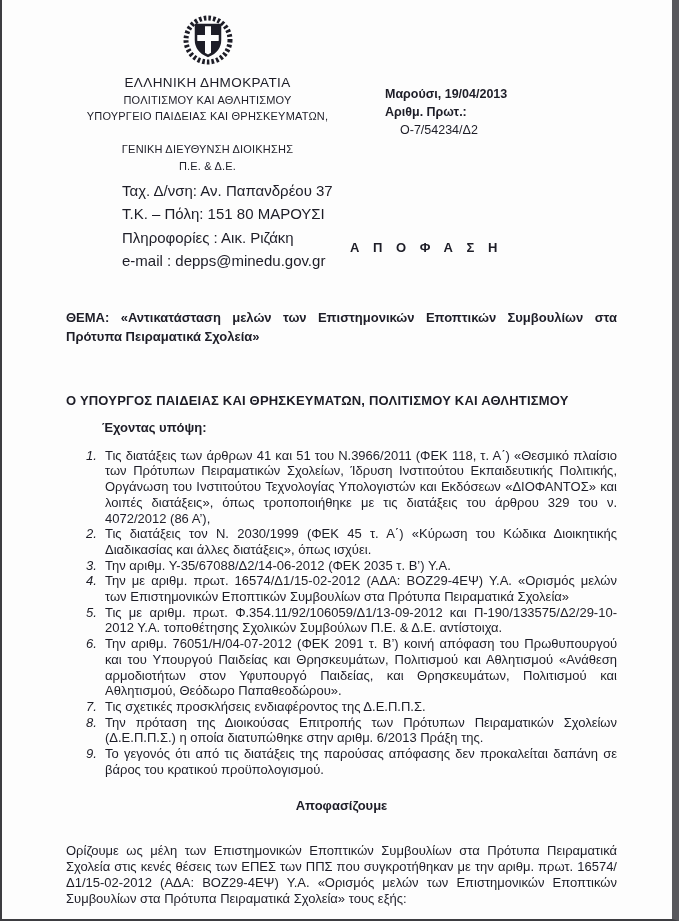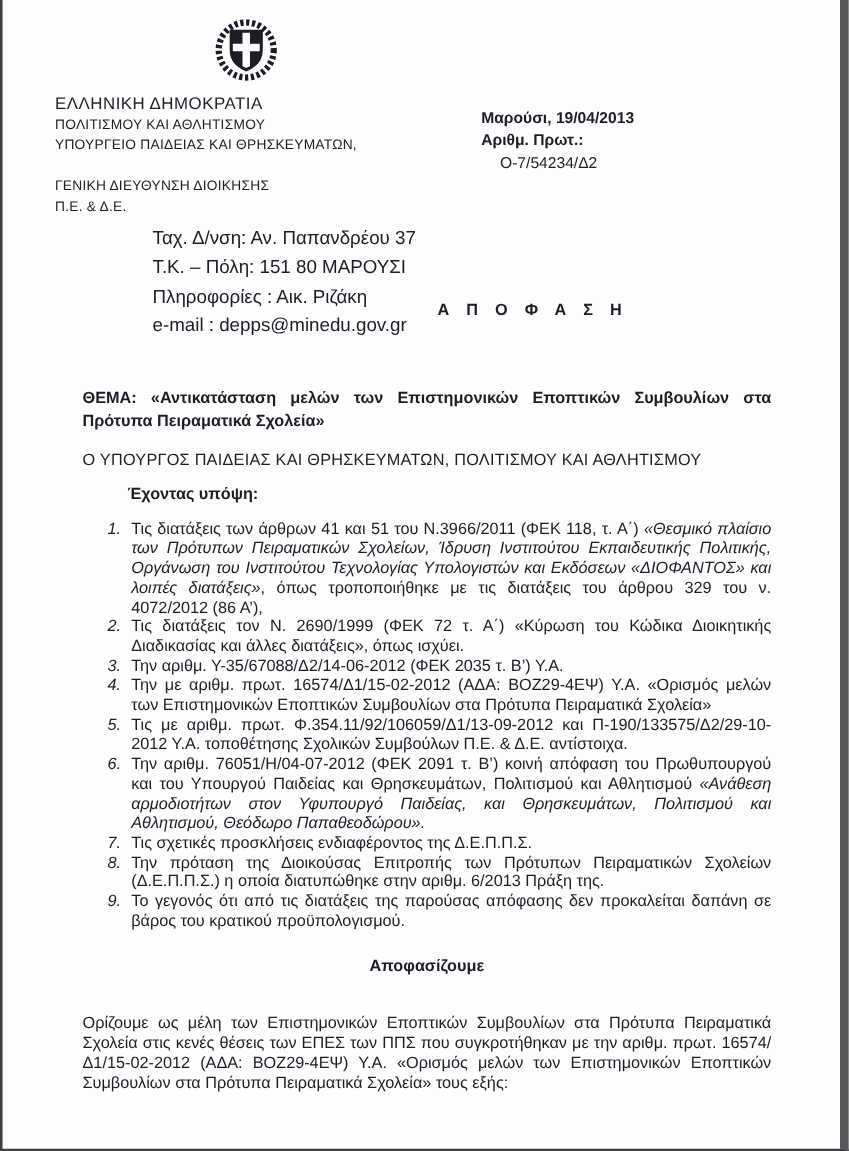--- a/index.html
+++ b/index.html
@@ -11,21 +11,22 @@
     border-left:2px solid #3d3d41;
     border-right:7px solid #58585c;
     border-bottom:2px solid #3d3d41;
     box-sizing:content-box;
     font-family:"Liberation Sans","DejaVu Sans",sans-serif;
     color:#1d1d27;
     overflow:hidden;
   }
   
   .hdr-left{
-    position:absolute; left:42px; top:12px; width:305px;
+    position:absolute; left:53px; top:12px; width:305px;
+    text-align:center;
   }
   .emblem{display:block;margin:0 auto 4px auto;}
   .republic{font-size:13.5px;letter-spacing:.4px;line-height:1.3;}
   .ministry{font-size:11px;line-height:1.5;letter-spacing:.2px;}
   .directorate{font-size:11px;line-height:1.55;margin-top:16px;letter-spacing:.2px;}
   .contact{
     position:absolute; left:120px; top:179px;
     font-size:15px; line-height:1.55; text-align:left;
   }
   .protocol{
@@ -37,33 +38,33 @@
   .decision-heading{
     position:absolute; left:348px; top:240px;
     font-size:13px; font-weight:bold; letter-spacing:5px;
   }
   
   .main{
     position:absolute; left:64px; top:309px; width:551px;
     font-size:13px;
   }
   .subject{font-weight:bold; line-height:1.45; text-align:justify;}
-  .minister-heading{font-weight:normal; margin-top:13px; letter-spacing:.2px;}
+  .minister-heading{font-weight:bold; margin-top:46px; letter-spacing:.2px;}
   .having{font-weight:bold; margin-top:12px; margin-left:36px;}
   ol.considerations{
     margin:13px 0 0 20px; padding:0; list-style:none;
   }
   ol.considerations li{
     position:relative; padding-left:19px;
     text-align:justify; line-height:15.7px;
   }
   ol.considerations li .num{
     position:absolute; left:0; top:0; font-style:italic;
   }
-  ol.considerations li .it{font-style:italic;}
+  ol.considerations li .it{}
   .decide-heading{
     margin-top:21px; text-align:center; font-weight:bold;
   }
   .closing{
     margin-top:30px; text-align:justify; line-height:16px;
   }
 </style>
 </head>
 <body>
 
@@ -99,21 +100,21 @@
 
   <div class="decision-heading">Α Π Ο Φ Α Σ Η</div>
 
   <div class="main">
     <div class="subject">ΘΕΜΑ: «Αντικατάσταση μελών  των Επιστημονικών Εποπτικών Συμβουλίων στα Πρότυπα Πειραματικά Σχολεία»</div>
     <div class="minister-heading">Ο ΥΠΟΥΡΓΟΣ ΠΑΙΔΕΙΑΣ ΚΑΙ ΘΡΗΣΚΕΥΜΑΤΩΝ, ΠΟΛΙΤΙΣΜΟΥ ΚΑΙ ΑΘΛΗΤΙΣΜΟΥ</div>
     <div class="having">Έχοντας υπόψη:</div>
 
     <ol class="considerations" id="considerations">
         <li><span class="num">1.</span><span>Τις διατάξεις των  άρθρων 41 και 51 του Ν.3966/2011 (ΦΕΚ 118, τ. Α΄) </span><span class="it">«Θεσμικό πλαίσιο των Πρότυπων Πειραματικών Σχολείων, Ίδρυση Ινστιτούτου Εκπαιδευτικής Πολιτικής, Οργάνωση του Ινστιτούτου Τεχνολογίας Υπολογιστών και Εκδόσεων «ΔΙΟΦΑΝΤΟΣ» και λοιπές διατάξεις»</span><span>, όπως τροποποιήθηκε με τις διατάξεις του άρθρου 329 του ν. 4072/2012 (86 Α’),</span></li>
-        <li><span class="num">2.</span><span>Τις διατάξεις τον Ν. 2690/1999 (ΦΕΚ 72 τ. Α΄) «Κύρωση του Κώδικα Διοικητικής Διαδικασίας και άλλες διατάξεις», όπως ισχύει.</span></li>
+        <li><span class="num">2.</span><span>Τις διατάξεις τον Ν. 2030/1999 (ΦΕΚ 45 τ. Α΄) «Κύρωση του Κώδικα Διοικητικής Διαδικασίας και άλλες διατάξεις», όπως ισχύει.</span></li>
         <li><span class="num">3.</span><span>Την αριθμ. Υ-35/67088/Δ2/14-06-2012 (ΦΕΚ 2035 τ. Β’) Υ.Α.</span></li>
         <li><span class="num">4.</span><span>Την με αριθμ. πρωτ. 16574/Δ1/15-02-2012 (ΑΔΑ: ΒΟΖ29-4ΕΨ) Υ.Α. «Ορισμός μελών των Επιστημονικών Εποπτικών Συμβουλίων στα Πρότυπα Πειραματικά Σχολεία»</span></li>
         <li><span class="num">5.</span><span>Τις με αριθμ. πρωτ. Φ.354.11/92/106059/Δ1/13-09-2012 και Π-190/133575/Δ2/29-10-2012 Υ.Α. τοποθέτησης Σχολικών Συμβούλων Π.Ε. &amp; Δ.Ε. αντίστοιχα.</span></li>
         <li><span class="num">6.</span><span>Την αριθμ. 76051/Η/04-07-2012 (ΦΕΚ 2091 τ. Β’) κοινή απόφαση του Πρωθυπουργού και του Υπουργού Παιδείας και Θρησκευμάτων, Πολιτισμού και Αθλητισμού </span><span class="it">«Ανάθεση αρμοδιοτήτων στον Υφυπουργό Παιδείας, και Θρησκευμάτων, Πολιτισμού και Αθλητισμού, Θεόδωρο Παπαθεοδώρου».</span></li>
         <li><span class="num">7.</span><span>Τις σχετικές προσκλήσεις ενδιαφέροντος της Δ.Ε.Π.Π.Σ.</span></li>
         <li><span class="num">8.</span><span>Την πρόταση της Διοικούσας Επιτροπής των Πρότυπων Πειραματικών Σχολείων (Δ.Ε.Π.Π.Σ.) η οποία διατυπώθηκε στην αριθμ. 6/2013 Πράξη της.</span></li>
         <li><span class="num">9.</span><span>Το γεγονός ότι από τις διατάξεις της παρούσας απόφασης δεν προκαλείται δαπάνη σε βάρος του κρατικού προϋπολογισμού.</span></li>
       </ol>
 
     <div class="decide-heading">Αποφασίζουμε</div>

